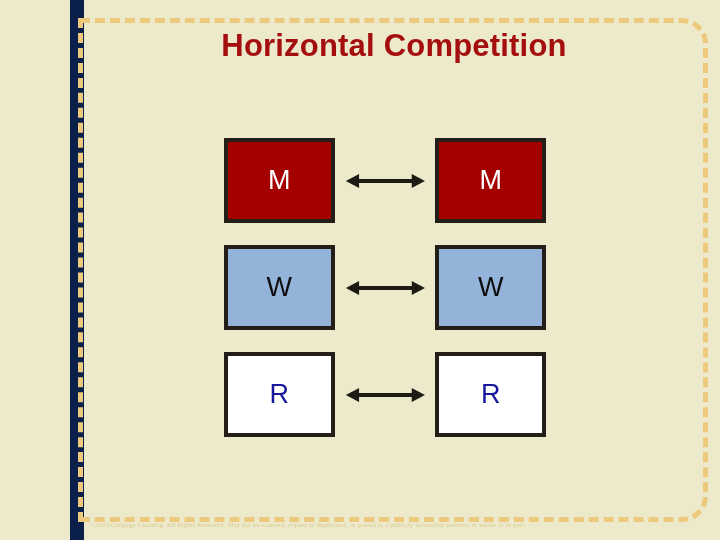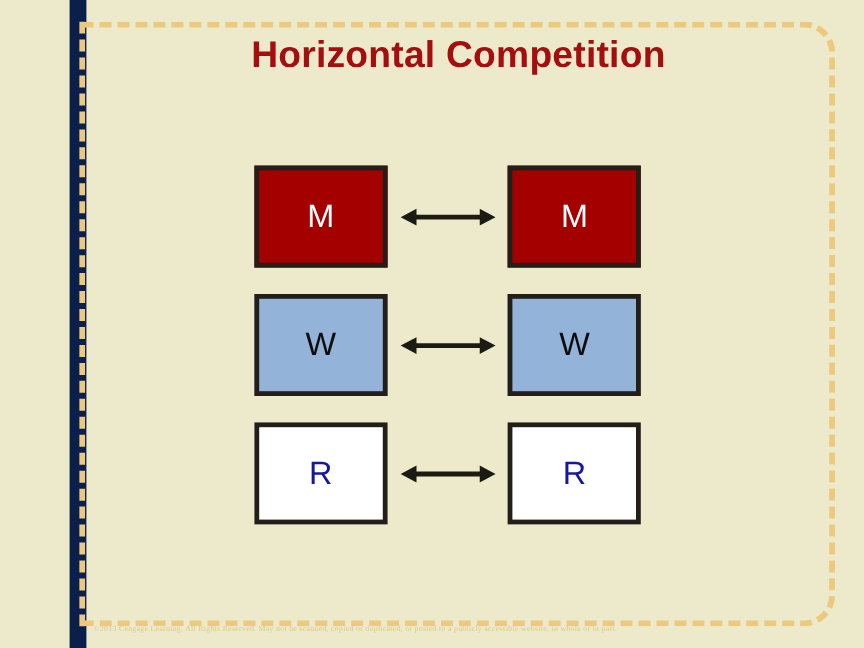--- a/index.html
+++ b/index.html
@@ -12,20 +12,21 @@
     background: #edeacb;
     font-family: "Liberation Sans", sans-serif;
     overflow: hidden;
   }
 
   #slide {
     position: relative;
     width: 680px;
     height: 540px;
     background: #edeacb;
+    margin-left: 12px;
   }
 
   
   .left-bar {
     position: absolute;
     left: 58px;
     top: 0;
     width: 14px;
     height: 540px;
     background: #0b1f4b;

